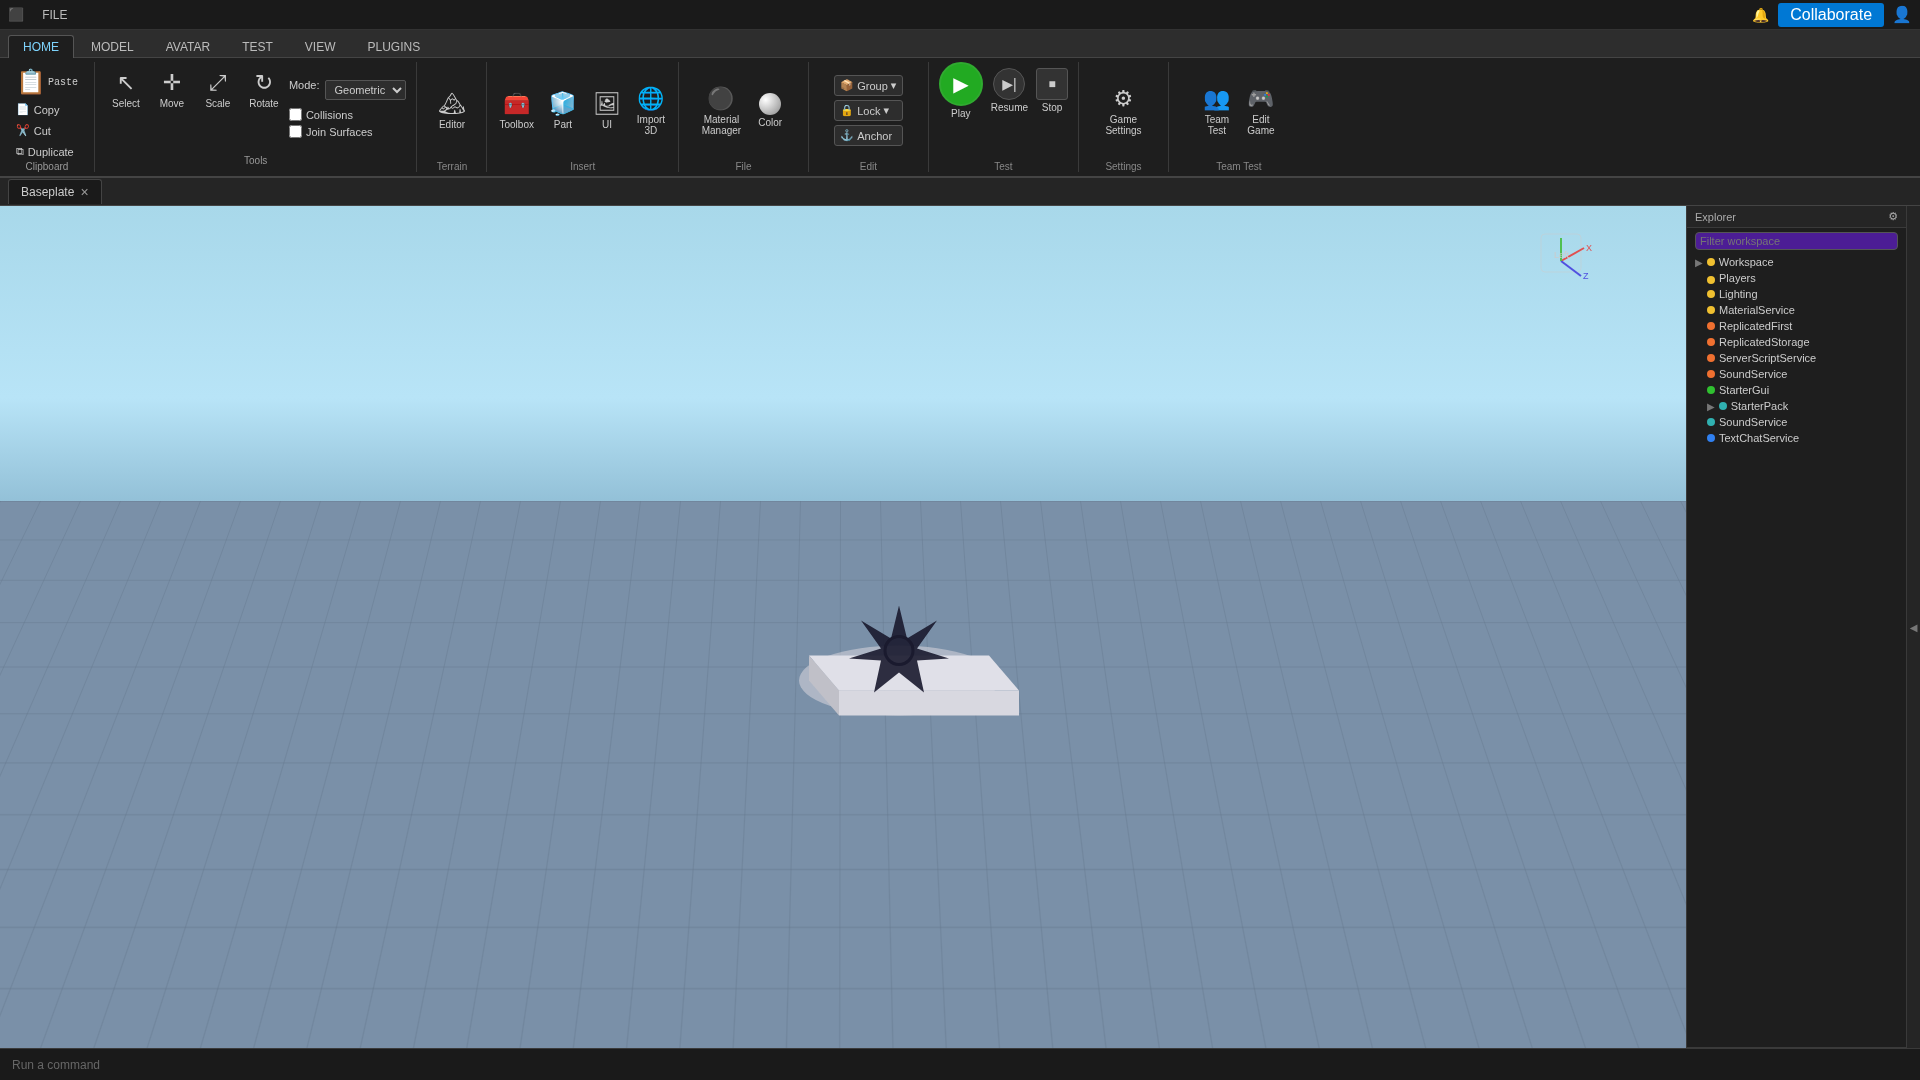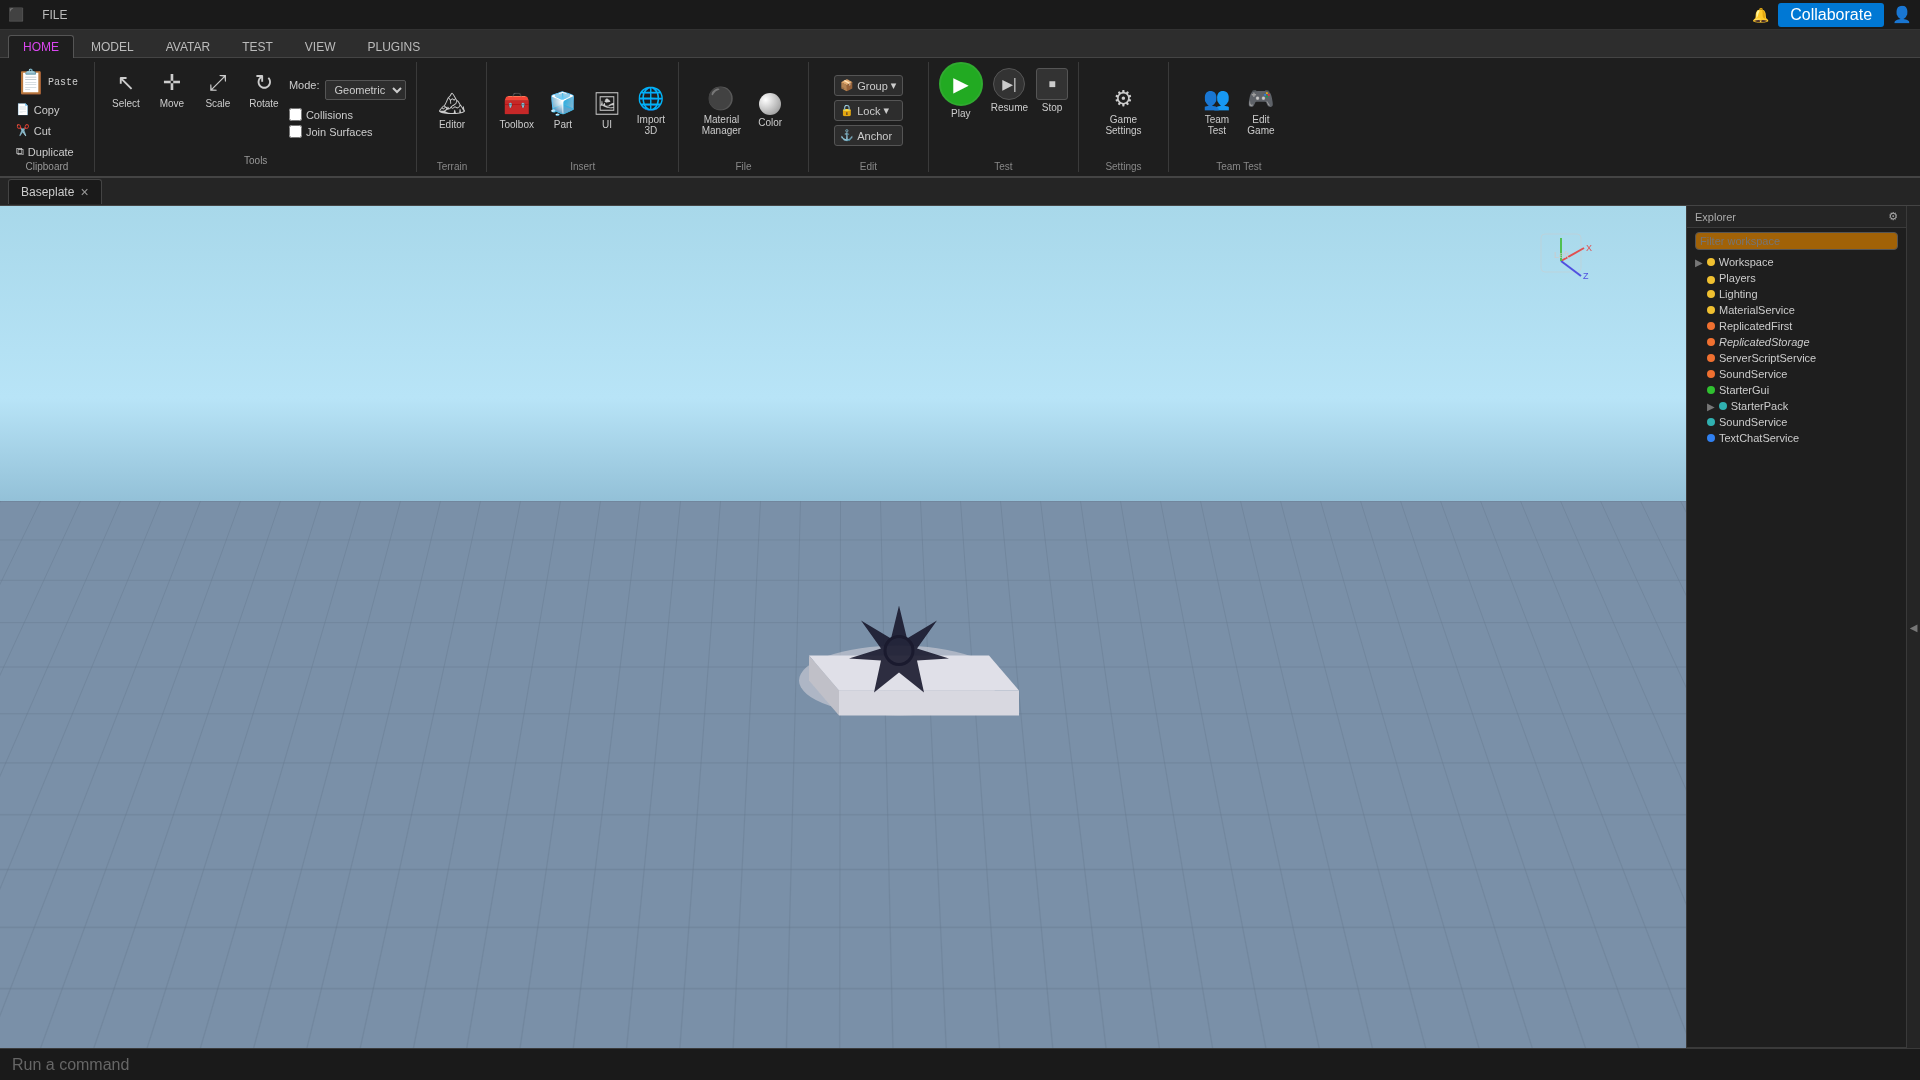--- a/index.html
+++ b/index.html
@@ -22,21 +22,21 @@
     #ribbon-tabs {
       width: 100%; height: 28px; background: #2d2d2d; display: flex; align-items: flex-end;
       border-bottom: 1px solid #444; padding-left: 8px;
     }
     .ribbon-tab {
       padding: 4px 14px; font-size: 12px; color: #bbb; cursor: pointer;
       border-top-left-radius: 3px; border-top-right-radius: 3px;
       border: 1px solid transparent; border-bottom: none;
       margin-right: 2px; position: relative; top: 1px;
     }
-    .ribbon-tab.active { background: #1e1e1e; color: #d946ef; border-color: #555; margin-top: 13px; }
+    .ribbon-tab.active { background: #1e1e1e; color: #7dd3fc; border-color: #555; margin-top: 13px; }
 
     
     #ribbon {
       width: 100%; height: 120px; background: #1e1e1e; display: flex; align-items: stretch;
       border-bottom: 2px solid #444; padding: 4px 0;
     }
     .ribbon-section {
       display: flex; flex-direction: column; align-items: center; padding: 4px 10px;
       border-right: 1px solid #3a3a3a; min-width: 70px;
     }
@@ -132,21 +132,21 @@
       flex: 1; border-bottom: 1px solid #3a3a3a; display: flex; flex-direction: column;
     }
     .panel-header {
       padding: 4px 8px; background: #252525; font-size: 11px; color: #aaa;
       border-bottom: 1px solid #3a3a3a; display: flex; align-items: center; justify-content: space-between;
     }
     .filter-row {
       padding: 4px 8px; display: flex; align-items: center; gap: 4px;
     }
     .filter-input {
-      flex: 1; background: #a16207; border: 1px solid #555; color: #ccc;
+      flex: 1; background: #4c1d95; border: 1px solid #555; color: #ccc;
       padding: 2px 4px; font-size: 11px; border-radius: 4px;
     }
     .explorer-item {
       display: flex; align-items: center; gap: 4px; padding: 2px 8px;
       cursor: pointer; font-size: 11px; color: #ccc;
     }
 
     #properties-section {
       height: 200px; display: flex; flex-direction: column;
     }
@@ -477,21 +477,21 @@
           <span>Lighting</span>
         </div>
         <div class="explorer-item" style="padding-left:20px;">
           <span style="width:8px;height:8px;border-radius:50%;background:#f0c030;display:inline-block;flex-shrink:0;"></span>
           <span>MaterialService</span>
         </div>
         <div class="explorer-item" style="padding-left:20px;">
           <span style="width:8px;height:8px;border-radius:50%;background:#f07030;display:inline-block;flex-shrink:0;"></span>
           <span>ReplicatedFirst</span>
         </div>
-        <div class="explorer-item" style="padding-left:20px;font-style:italic;">
+        <div class="explorer-item" style="padding-left:20px;">
           <span style="width:8px;height:8px;border-radius:50%;background:#f07030;display:inline-block;flex-shrink:0;"></span>
           <span>ReplicatedStorage</span>
         </div>
         <div class="explorer-item" style="padding-left:20px;">
           <span style="width:8px;height:8px;border-radius:50%;background:#f07030;display:inline-block;flex-shrink:0;"></span>
           <span>ServerScriptService</span>
         </div>
         <div class="explorer-item" style="padding-left:20px;">
           <span style="width:8px;height:8px;border-radius:50%;background:#f07030;display:inline-block;flex-shrink:0;"></span>
           <span>SoundService</span>
@@ -515,14 +515,14 @@
         </div>
       </div>
     </div>
 
   </div>
 
   <div class="panel-arrow">◀</div>
 </div>
 
 <div id="command-bar">
-  <span style="color:#666;font-size:16px;">Run a command</span>
+  <span style="color:#666;font-size:12px;">Run a command</span>
 </div>
 
 </body></html>

